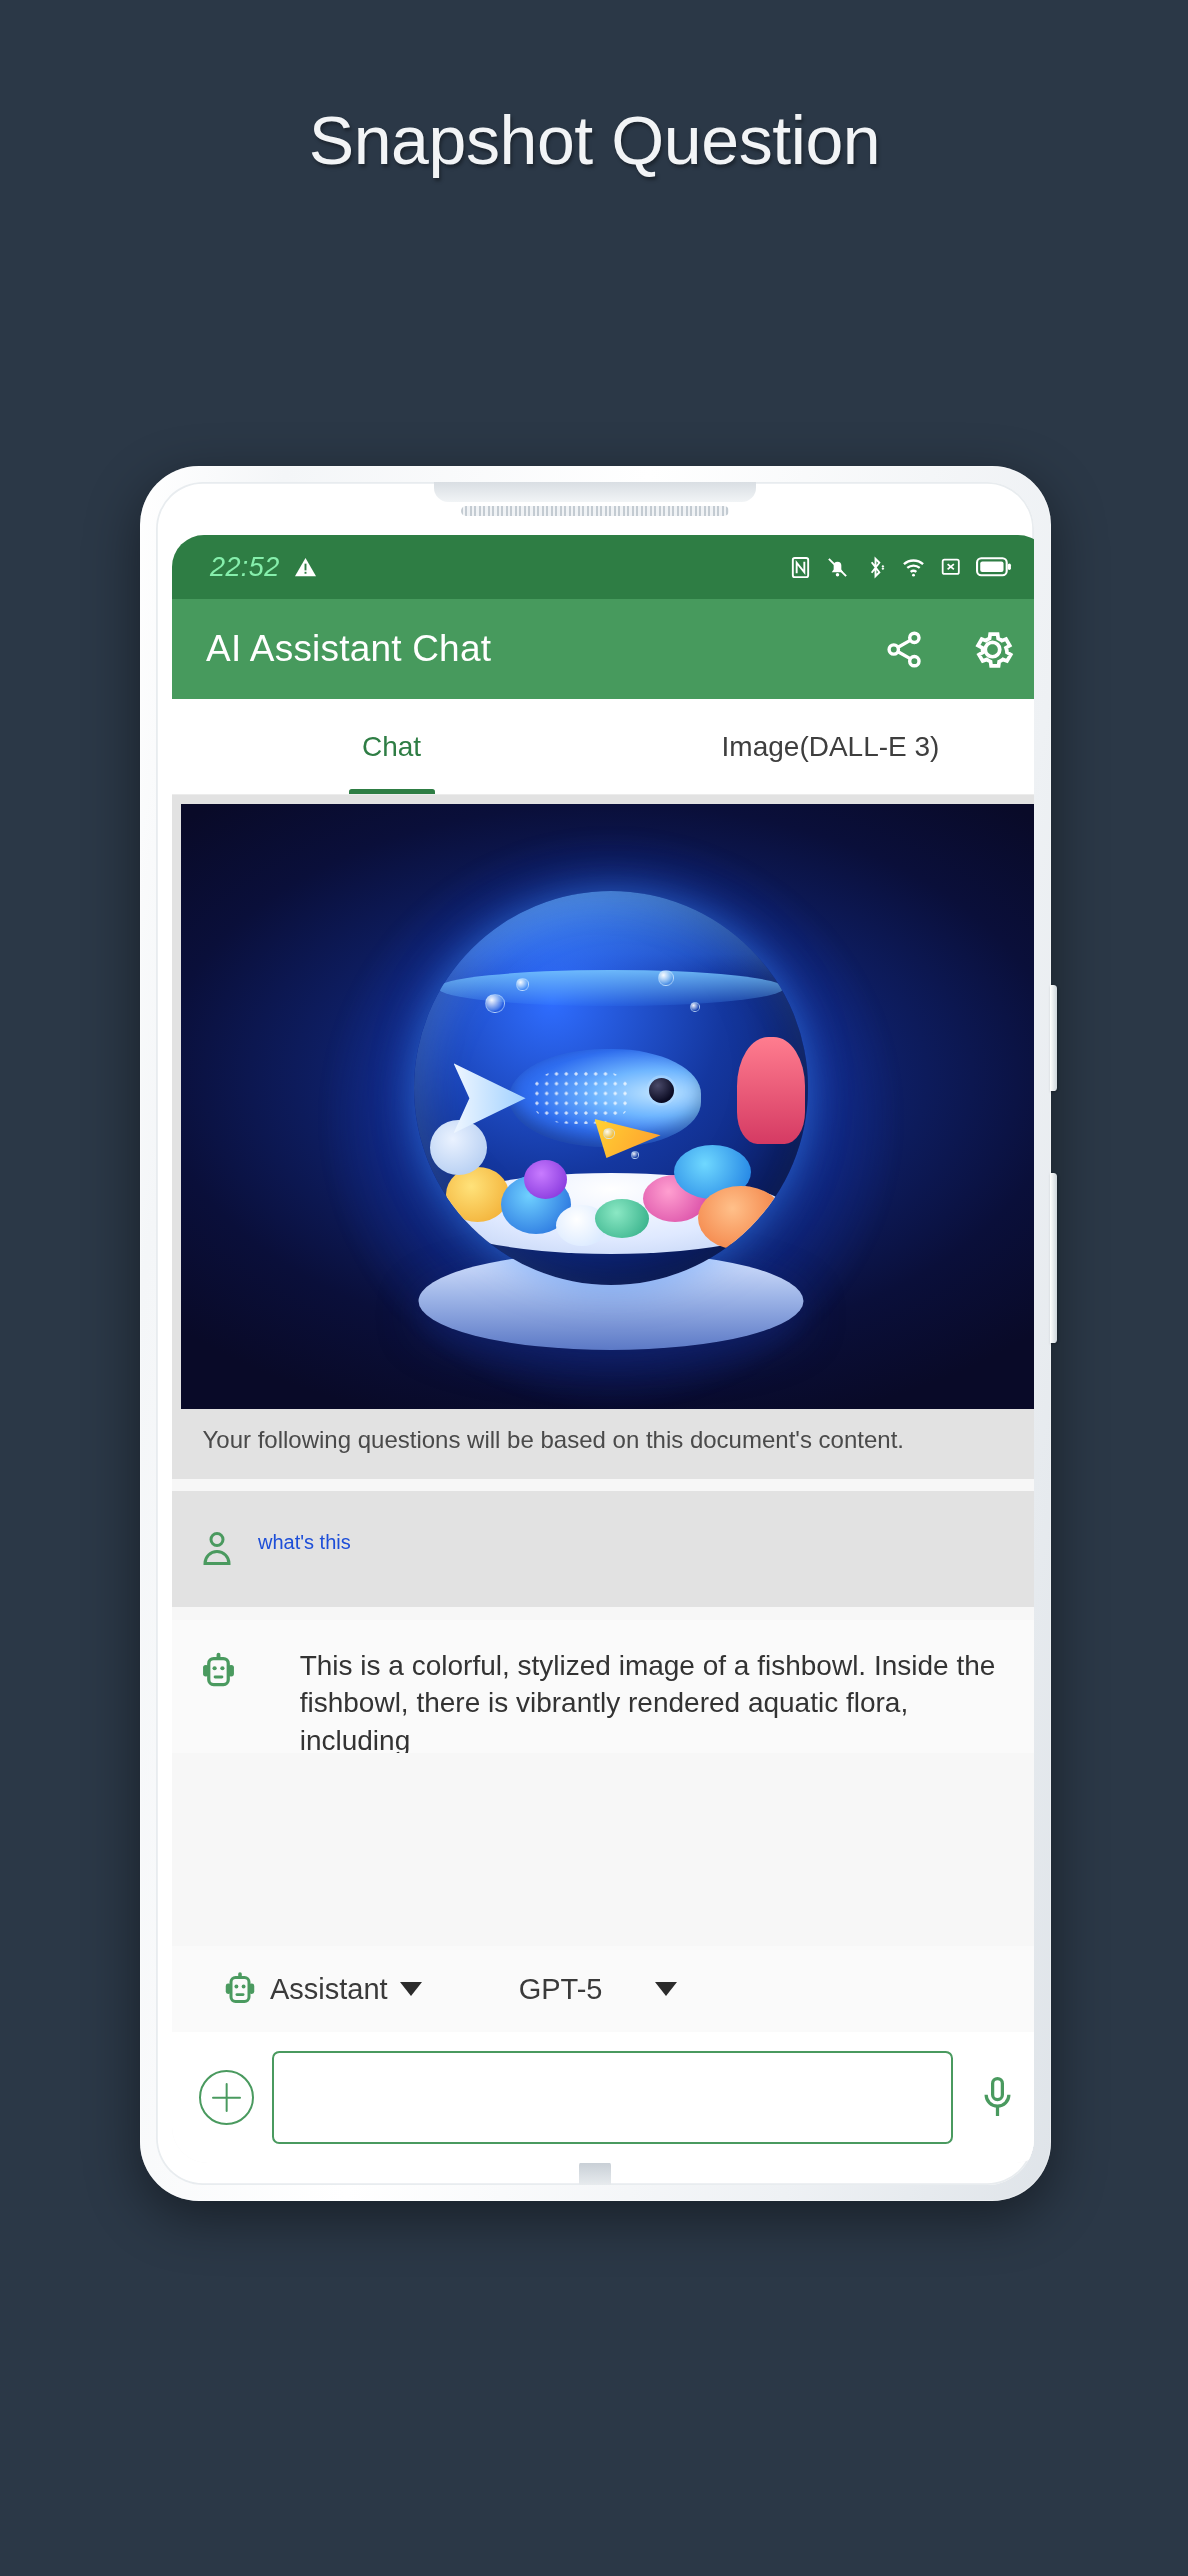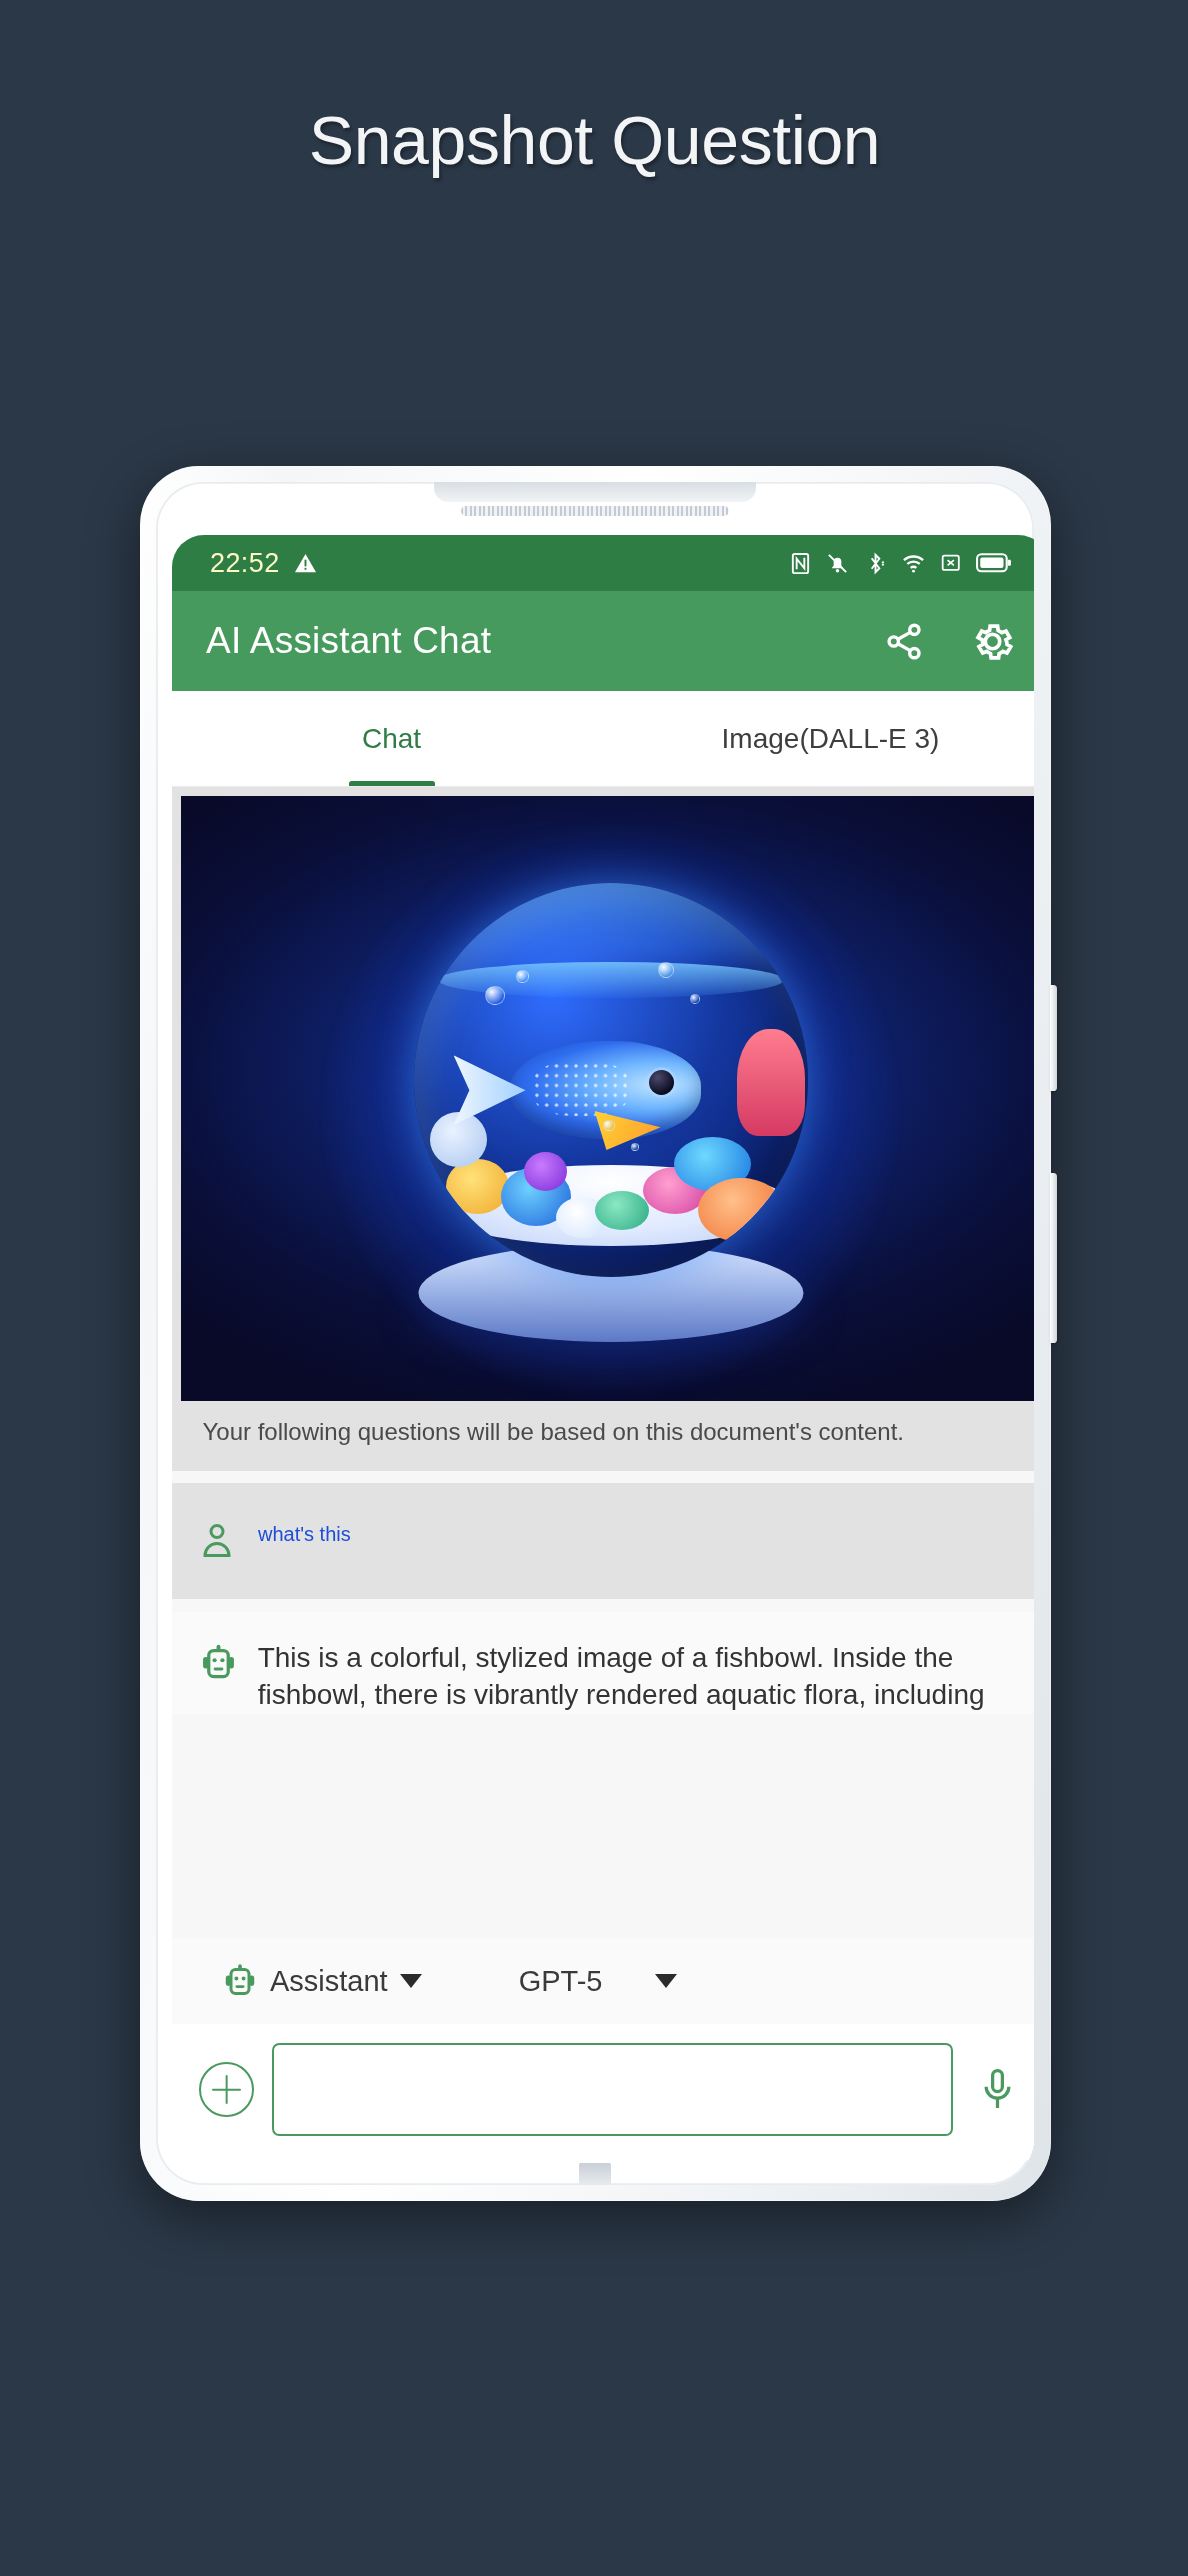--- a/index.html
+++ b/index.html
@@ -99,25 +99,26 @@
     position: absolute;
     left: 16px; top: 53px;
     width: 878px; height: 1628px;
     border-radius: 32px 32px 36px 36px;
     background: #ffffff;
     overflow: hidden;
   }
 
   
   .statusbar {
-    height: 56px;
+    height: 64px;
     background: #2e7d44;
     display: flex; align-items: center;
     padding: 0 38px;
-    color: #fef9c3;
+    color: #86efac;
+    font-style: italic;
   }
   .sb-left { display: flex; align-items: center; gap: 14.3px; }
   .sb-time { font-size: 27px; font-weight: 500; letter-spacing: 0.4px; }
   .sb-right { margin-left: auto; display: flex; align-items: center; gap: 14.3px; }
   .sb-ico { display: block; }
 
   
   .appbar {
     height: 100px;
     background: #479a5d;
@@ -275,21 +276,21 @@
   }
   .user-text { font-size: 20px; color: #1d4ed8; line-height: 1.3; padding-top: 1.8px; text-align: center; }
 
   .bot-row {
     background: #fafafa;
     display: flex; align-items: flex-start; gap: 19.7px;
     padding: 27px 27px 0 27px;
   }
   .bot-text {
     font-size: 28px; color: #333333; line-height: 1.35;
-    max-height: 106px; overflow: hidden;
+    max-height: 106px; overflow: hidden; margin-left: 42px;
   }
 
   
   .controls {
     position: absolute;
     left: 0; right: 0; bottom: 131px;
     height: 86px;
     background: #fafafa;
     display: flex; align-items: center;
     padding: 0 50px;

